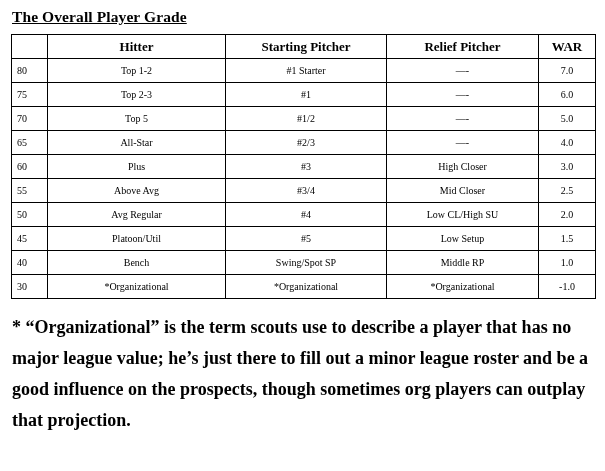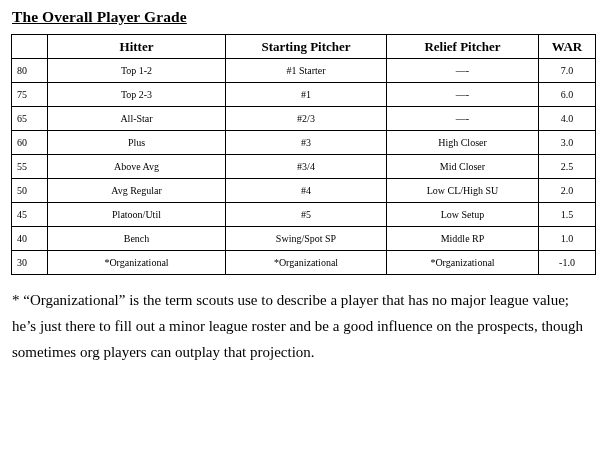--- a/index.html
+++ b/index.html
@@ -57,24 +57,25 @@
   }
   col.c-grade { width: 36px; }
   col.c-hitter { width: 178px; }
   col.c-sp { width: 161px; }
   col.c-rp { width: 152px; }
   col.c-war { width: 57px; }
   .footnote {
     margin-top: 13px;
     margin-left: 2px;
     width: 578px;
-    font-size: 15px;
+    font-size: 18px;
     font-family: "Liberation Serif", serif;
     line-height: 1.72;
     text-align: left;
+    font-weight: bold;
   }
 </style>
 </head>
 <body>
 
 <div class="page">
 
   <div class="title">The Overall Player Grade</div>
 
   <table class="grade-table">
@@ -101,20 +102,27 @@
         <td>#1 Starter</td>
         <td>—-</td>
         <td>7.0</td>
       </tr>
       <tr>
         <td class="grade-col">75</td>
         <td>Top 2-3</td>
         <td>#1</td>
         <td>—-</td>
         <td>6.0</td>
+      </tr>
+      <tr>
+        <td class="grade-col">70</td>
+        <td>Top 5</td>
+        <td>#1/2</td>
+        <td>—-</td>
+        <td>5.0</td>
       </tr>
       <tr>
         <td class="grade-col">65</td>
         <td>All-Star</td>
         <td>#2/3</td>
         <td>—-</td>
         <td>4.0</td>
       </tr>
       <tr>
         <td class="grade-col">60</td>

